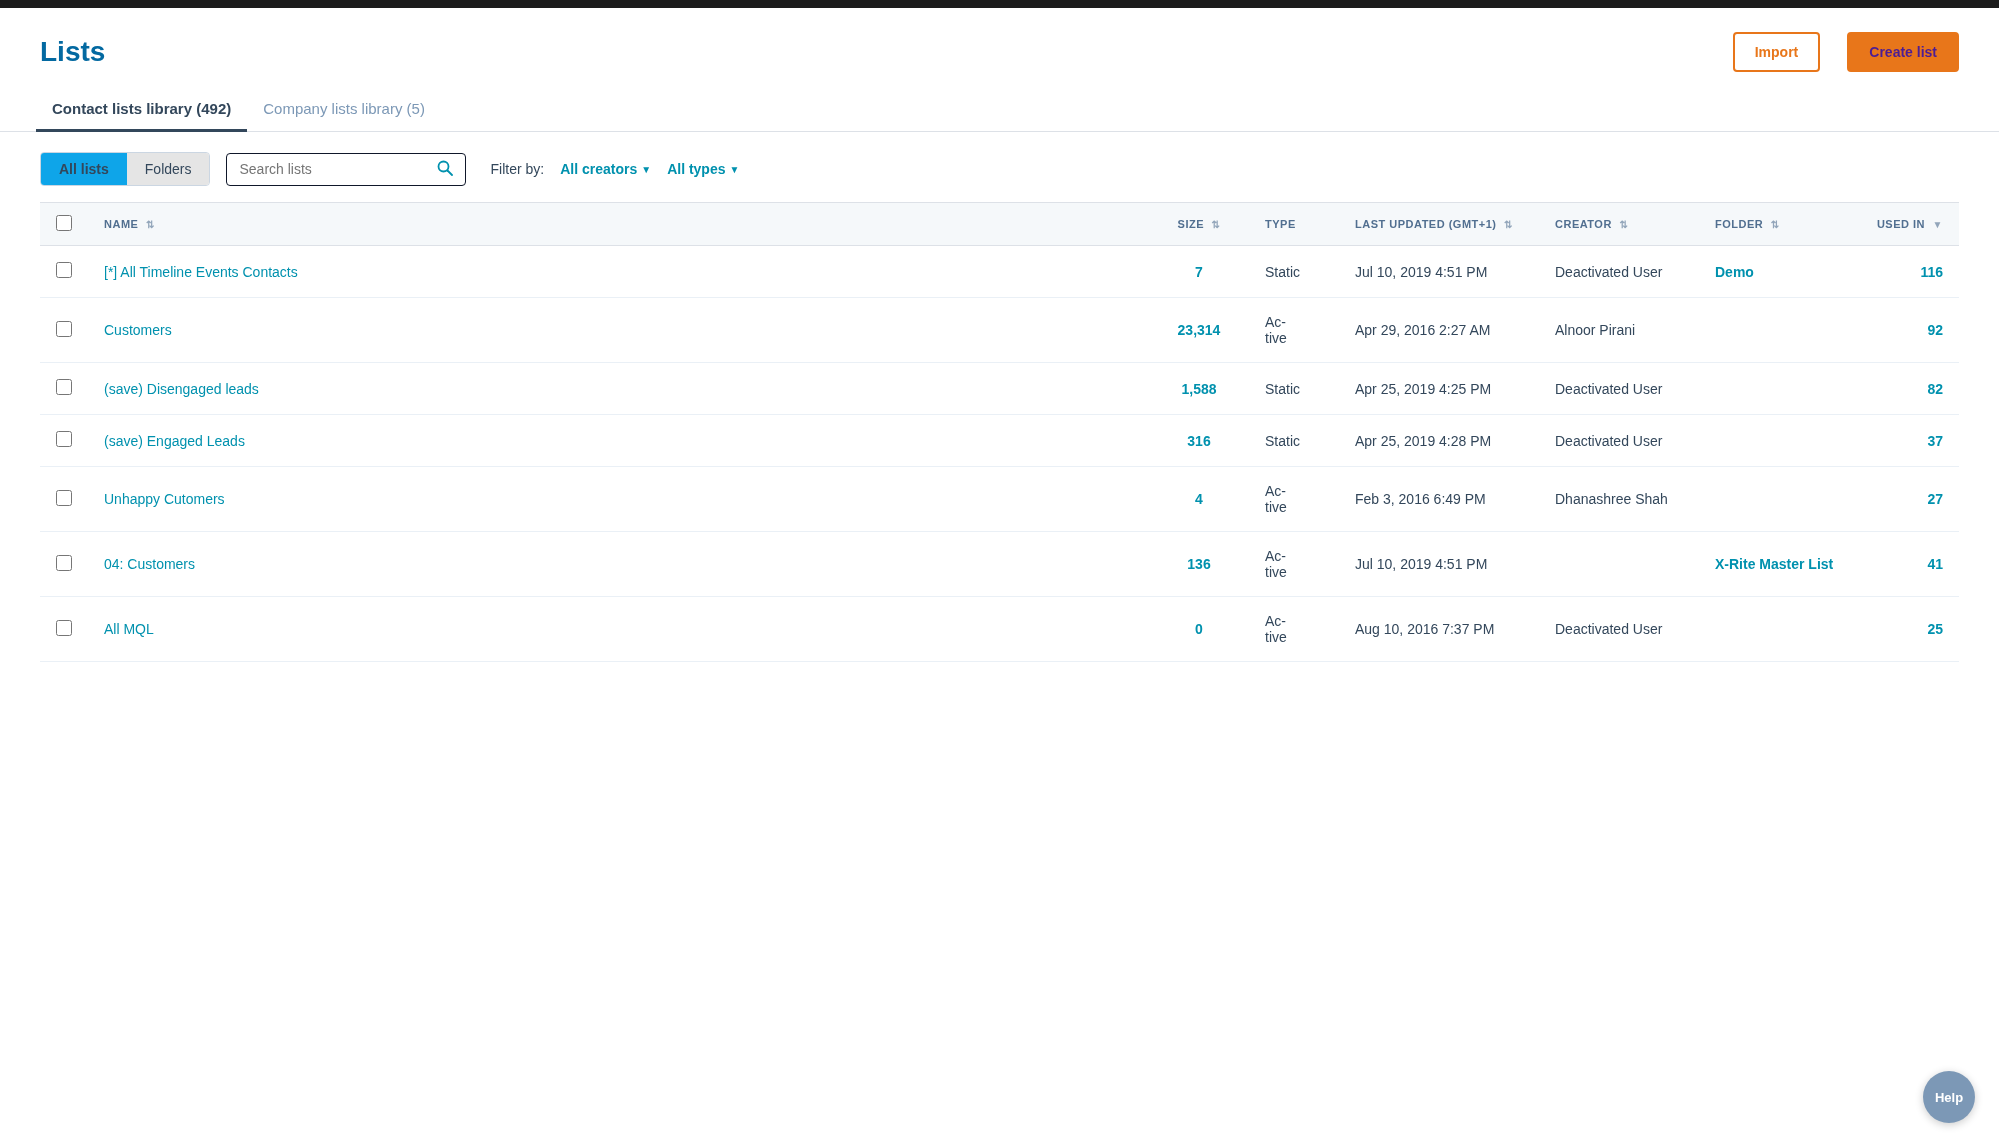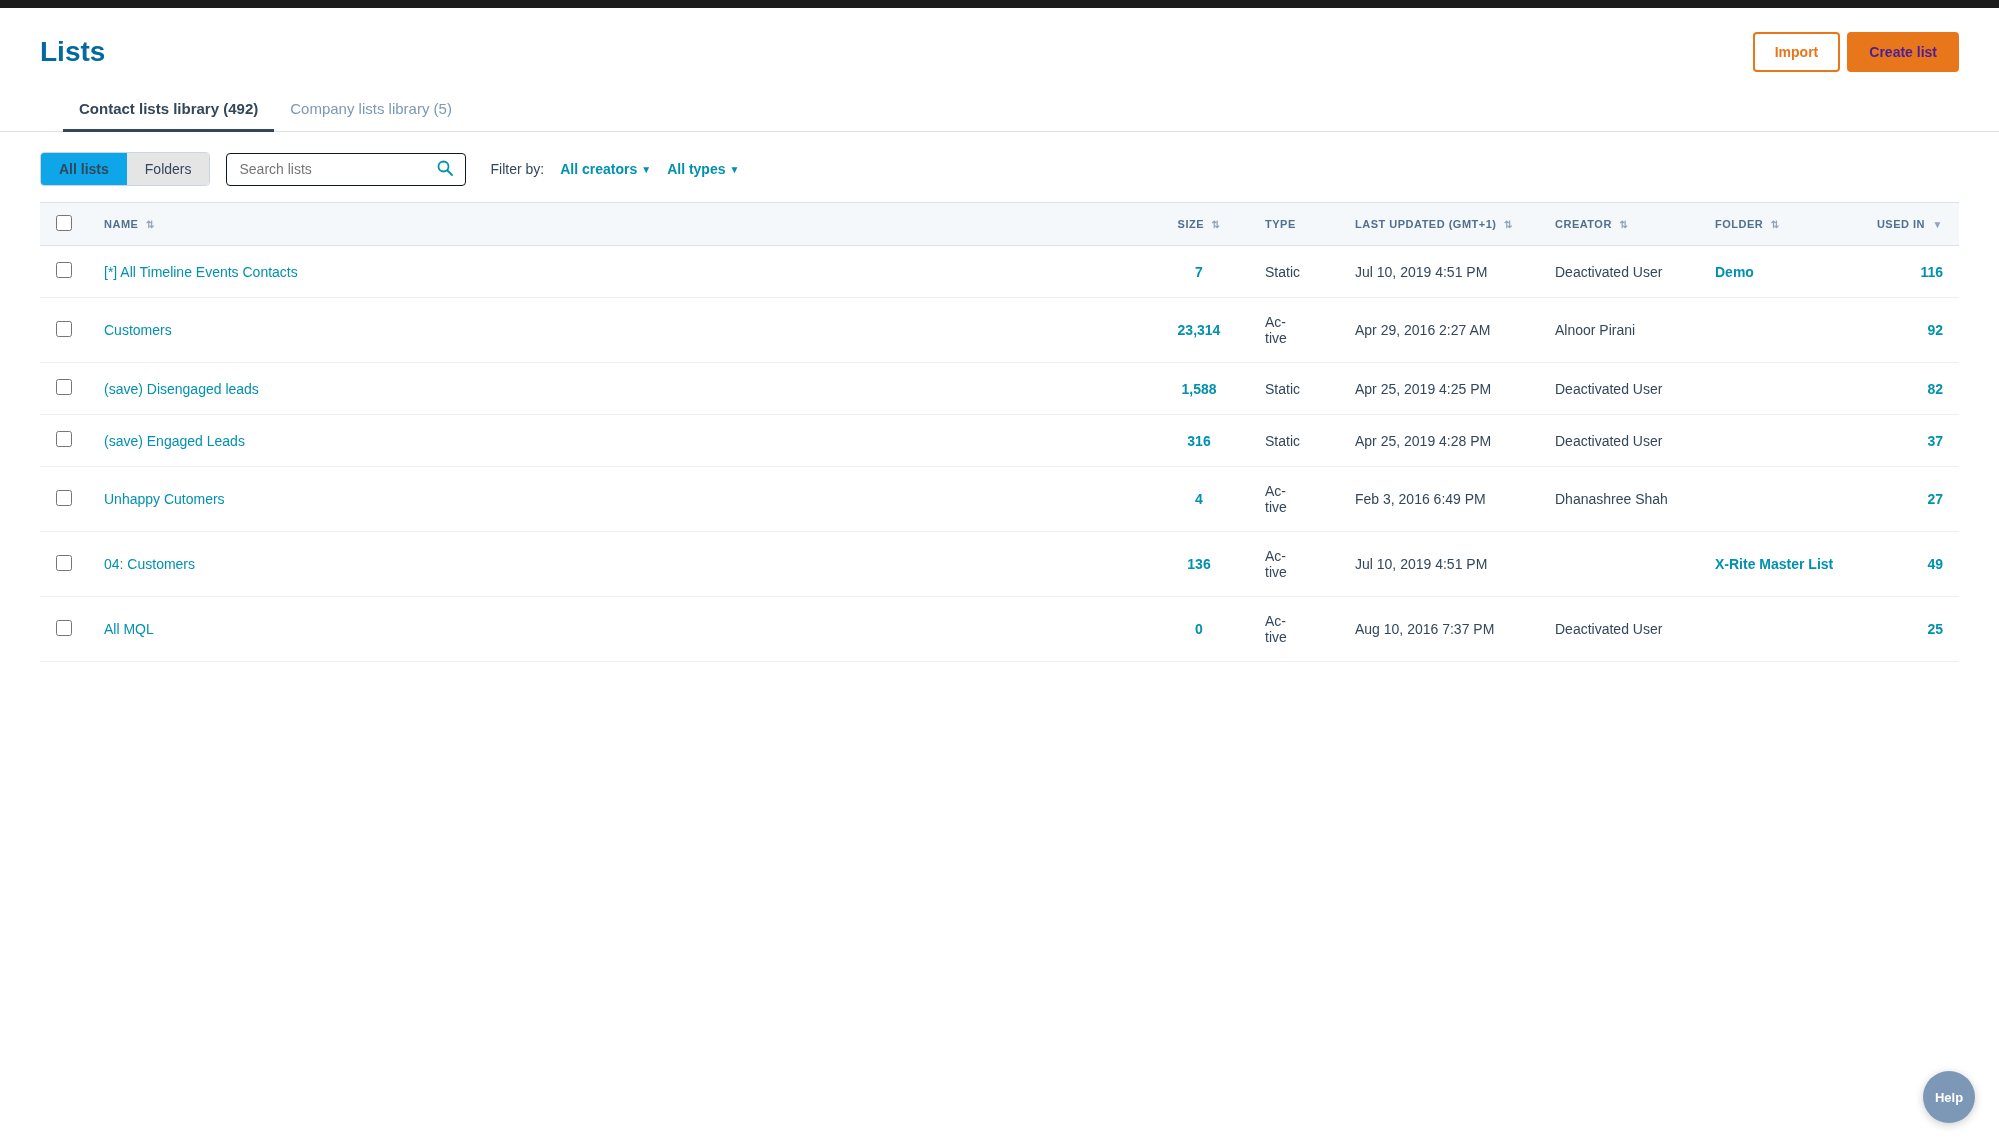--- a/index.html
+++ b/index.html
@@ -20,21 +20,21 @@
       justify-content: space-between;
       padding: 24px 40px 16px 40px;
     }
     .page-title {
       font-size: 28px;
       font-weight: 600;
       color: #0369a1;
     }
     .header-actions {
       display: flex;
-      gap: 7px;
+      gap: 27px;
       align-items: flex-start;
     }
     .btn-import {
       padding: 10px 20px;
       border: 2px solid #e8761a;
       background: #fff;
       color: #e8761a;
       font-size: 14px;
       font-weight: 600;
       border-radius: 4px;
@@ -45,21 +45,21 @@
       border: 2px solid #e8761a;
       background: #e8761a;
       color: #4c1d95;
       font-size: 14px;
       font-weight: 600;
       border-radius: 4px;
       cursor: pointer;
     }
     .tabs-container {
       border-bottom: 1px solid #dde1e7;
-      padding: 0 63px;
+      padding: 0 36px;
       display: flex;
       gap: 0;
     }
     .tab {
       padding: 12px 16px;
       font-size: 15px;
       color: #7c98b6;
       cursor: pointer;
       border-bottom: 3px solid transparent;
       margin-bottom: -1px;
@@ -359,21 +359,21 @@
         </tr>
         <tr>
           <td class="checkbox-cell"><input type="checkbox" style=""></td>
           <td class="link name-col">04: Customers</td>
           <td class="number size-col">136</td>
           <td class="type-col" style="white-space: pre-line;">Ac-
 tive</td>
           <td class="updated-col">Jul 10, 2019 4:51 PM</td>
           <td class="creator-col"></td>
           <td class="folder-col folder-link">X-Rite Master List</td>
-          <td class="used-in used-col">49</td>
+          <td class="used-in used-col">41</td>
         </tr>
         <tr>
           <td class="checkbox-cell"><input type="checkbox" style=""></td>
           <td class="link name-col">All MQL</td>
           <td class="number size-col">0</td>
           <td class="type-col" style="white-space: pre-line;">Ac-
 tive</td>
           <td class="updated-col">Aug 10, 2016 7:37 PM</td>
           <td class="creator-col">Deactivated User</td>
           <td class="folder-col"></td>

